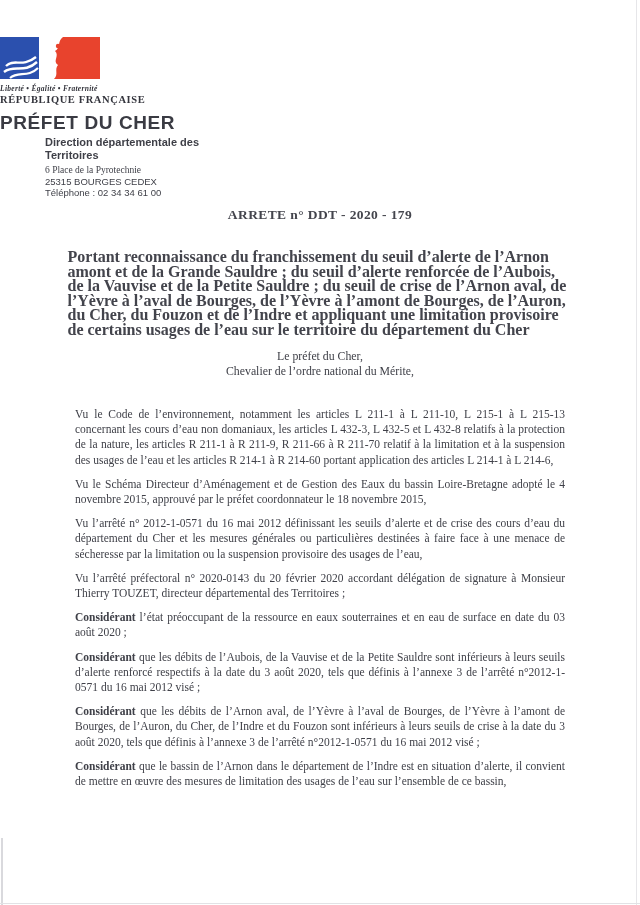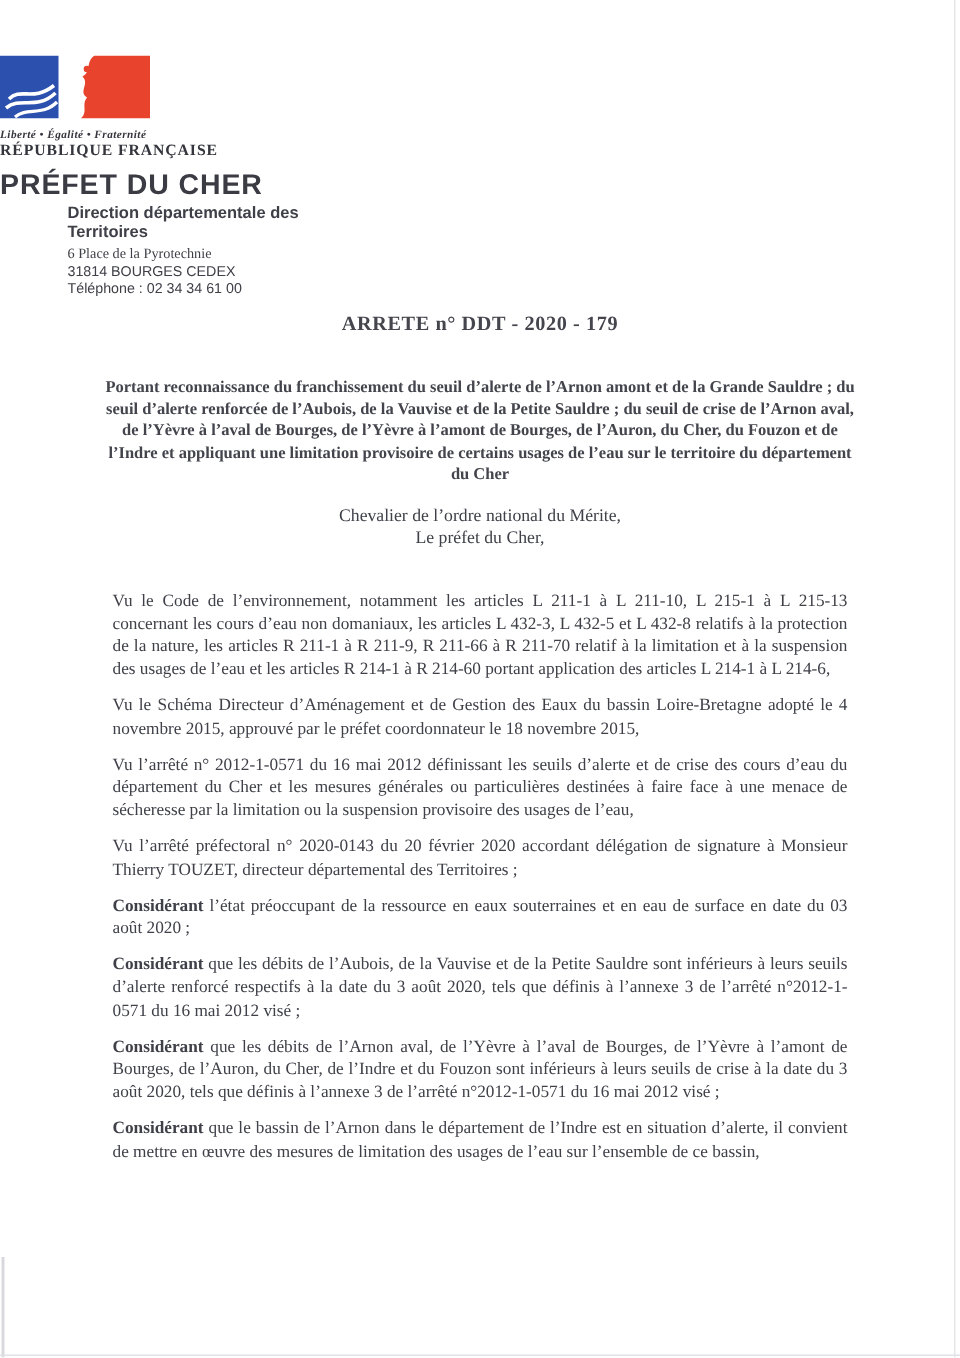--- a/index.html
+++ b/index.html
@@ -22,21 +22,21 @@
   
   .sender { position:absolute; left:45px; top:136px; font-family:"Liberation Sans", sans-serif; color:#3e3f47; }
   .sender .org { font-size:11px; font-weight:bold; line-height:13px; }
   .sender .addr-bold { font-family:"Liberation Serif", serif; font-size:9.5px; font-weight:normal; line-height:11px; margin-top:3px; }
   .sender .addr { font-size:9.5px; line-height:11px; }
 
   
   .doc-title { margin-top:73px; text-align:center; font-size:13.5px; font-weight:bold; letter-spacing:0.4px; color:#44454d; }
 
   
-  .subject { width:505px; margin:27px auto 12px; text-align:center; font-size:11px; font-weight:bold; line-height:14.5px; color:#43444c; }
+  .subject { width:505px; margin:27px auto 12px; font-size:16px; font-weight:bold; line-height:14.5px; color:#43444c; }
 
   
   .salutation { margin-top:11px; text-align:center; font-size:11.8px; line-height:15px; }
 
   
   .body-text { width:490px; margin:28px auto 0; }
   .para { text-align:justify; font-size:11.5px; line-height:15.2px; margin-bottom:9px; }
   .para .lead { font-weight:bold; }
 </style>
 </head>
@@ -59,31 +59,31 @@
     </svg>
     <div class="motto">Liberté • Égalité • Fraternité</div>
     <div class="republic">RÉPUBLIQUE FRANÇAISE</div>
     <div class="prefecture">PRÉFET DU CHER</div>
   </div>
 
   <div class="sender">
     <div class="org">Direction départementale des</div>
     <div class="org">Territoires</div>
     <div class="addr-bold">6 Place de la Pyrotechnie</div>
-    <div class="addr">31814 BOURGES CEDEX</div>
+    <div class="addr">25315 BOURGES CEDEX</div>
     <div class="addr">Téléphone : 02 34 34 61 00</div>
   </div>
 
   <div class="doc-title">ARRETE n° DDT - 2020 - 179</div>
 
   <div class="subject">Portant reconnaissance du franchissement du seuil d’alerte de l’Arnon amont et de la Grande Sauldre ; du seuil d’alerte renforcée de l’Aubois, de la Vauvise et de la Petite Sauldre ; du seuil de crise de l’Arnon aval, de l’Yèvre à l’aval de Bourges, de l’Yèvre à l’amont de Bourges, de l’Auron, du Cher, du Fouzon et de l’Indre et appliquant une limitation provisoire de certains usages de l’eau sur le territoire du département du Cher</div>
 
   <div class="salutation">
+    <div>Le préfet du Cher,</div>
     <div>Chevalier de l’ordre national du Mérite,</div>
-    <div>Le préfet du Cher,</div>
   </div>
 
   <div class="body-text">
     <p class="para"><span class="lead"></span><span>Vu le Code de l’environnement, notamment les articles L 211-1 à L 211-10, L 215-1 à L 215-13 concernant les cours d’eau non domaniaux, les articles L 432-3, L 432-5 et L 432-8 relatifs à la protection de la nature, les articles R 211-1 à R 211-9, R 211-66 à R 211-70 relatif à la limitation et à la suspension des usages de l’eau et les articles R 214-1 à R 214-60 portant application des articles L 214-1 à L 214-6,</span></p>
     <p class="para"><span class="lead"></span><span>Vu le Schéma Directeur d’Aménagement et de Gestion des Eaux du bassin Loire-Bretagne adopté le 4 novembre 2015, approuvé par le préfet coordonnateur le 18 novembre 2015,</span></p>
     <p class="para"><span class="lead"></span><span>Vu l’arrêté n° 2012-1-0571 du 16 mai 2012 définissant les seuils d’alerte et de crise des cours d’eau du département du Cher et les mesures générales ou particulières destinées à faire face à une menace de sécheresse par la limitation ou la suspension provisoire des usages de l’eau,</span></p>
     <p class="para"><span class="lead"></span><span>Vu l’arrêté préfectoral n° 2020-0143 du 20 février 2020 accordant délégation de signature à Monsieur Thierry TOUZET, directeur départemental des Territoires ;</span></p>
     <p class="para"><span class="lead">Considérant</span><span> l’état préoccupant de la ressource en eaux souterraines et en eau de surface en date du 03 août 2020 ;</span></p>
     <p class="para"><span class="lead">Considérant</span><span> que les débits de l’Aubois, de la Vauvise et de la Petite Sauldre sont inférieurs à leurs seuils d’alerte renforcé respectifs à la date du 3 août 2020, tels que définis à l’annexe 3 de l’arrêté n°2012-1-0571 du 16 mai 2012 visé ;</span></p>
     <p class="para"><span class="lead">Considérant</span><span> que les débits de l’Arnon aval, de l’Yèvre à l’aval de Bourges, de l’Yèvre à l’amont de Bourges, de l’Auron, du Cher, de l’Indre et du Fouzon sont inférieurs à leurs seuils de crise à la date du 3 août 2020, tels que définis à l’annexe 3 de l’arrêté n°2012-1-0571 du 16 mai 2012 visé ;</span></p>

